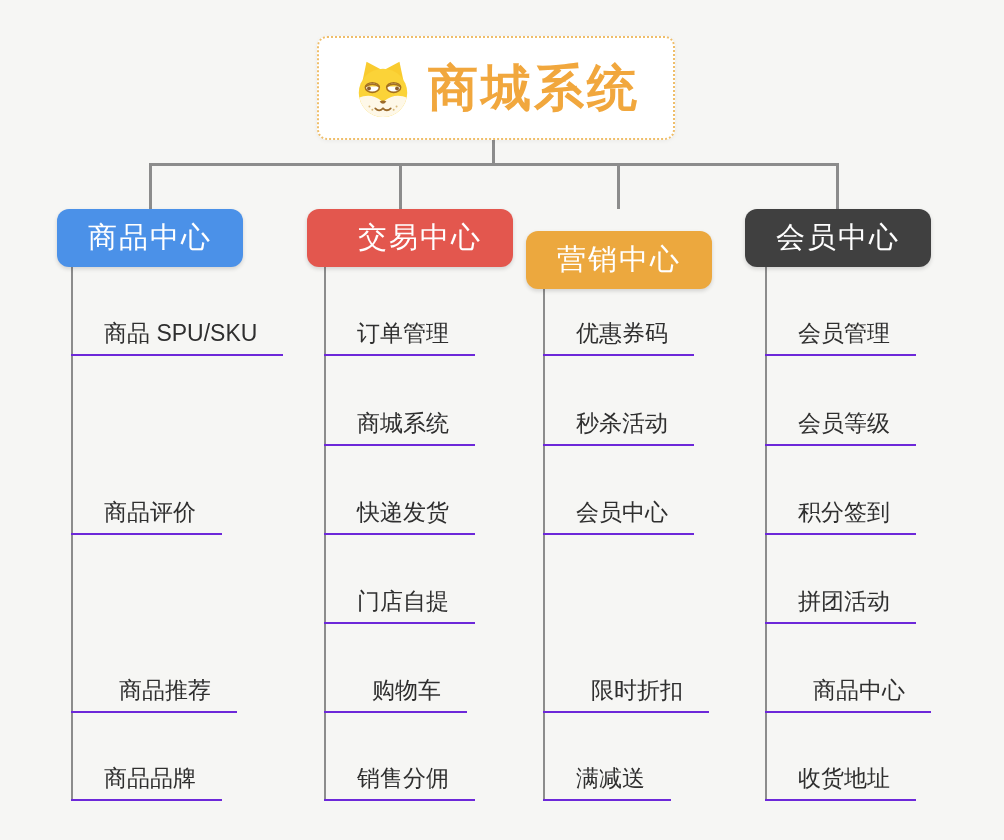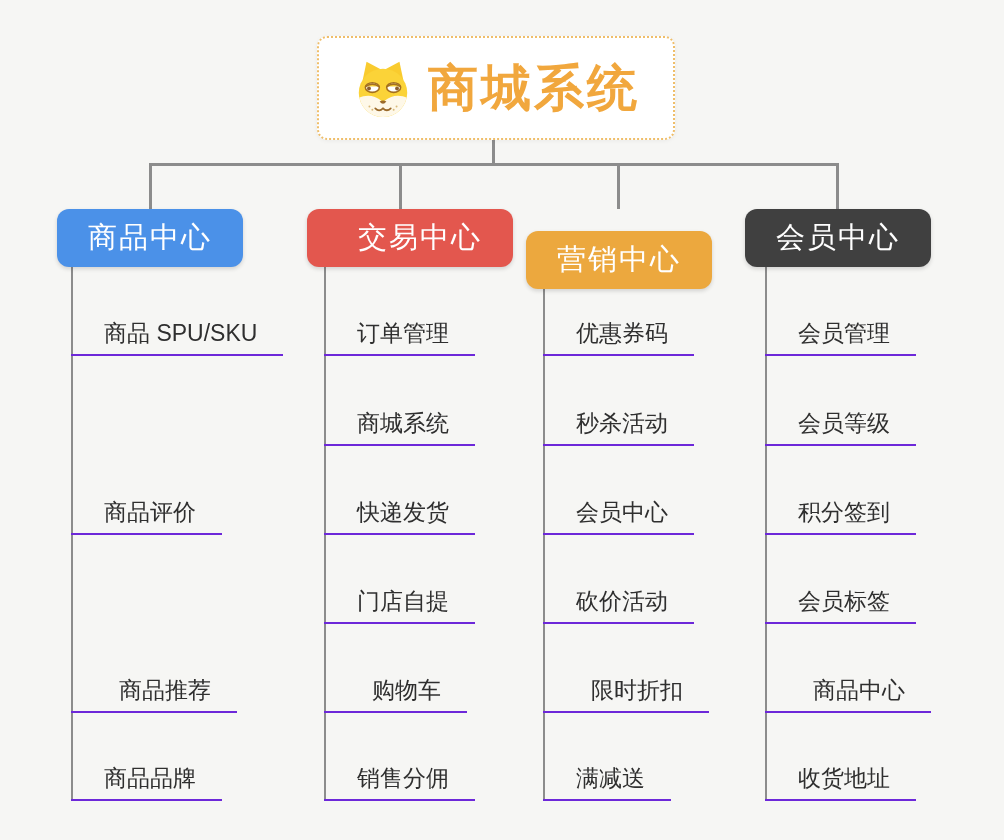--- a/index.html
+++ b/index.html
@@ -106,24 +106,23 @@
   <div class="leaf c2 r1">订单管理</div>
   <div class="leaf c2 r2">商城系统</div>
   <div class="leaf c2 r3">快递发货</div>
   <div class="leaf c2 r4">门店自提</div>
   <div class="leaf c2 r5">购物车</div>
   <div class="leaf c2 r6">销售分佣</div>
 
   <div class="leaf c3 r1">优惠券码</div>
   <div class="leaf c3 r2">秒杀活动</div>
   <div class="leaf c3 r3">会员中心</div>
-  <div class="leaf c3 r4">砍价活动</div>
   <div class="leaf c3 r5">限时折扣</div>
   <div class="leaf c3 r6">满减送</div>
 
   <div class="leaf c4 r1">会员管理</div>
   <div class="leaf c4 r3">积分签到</div>
   <div class="leaf c4 r2">会员等级</div>
-  <div class="leaf c4 r4">会员标签</div>
+  <div class="leaf c4 r4">拼团活动</div>
   <div class="leaf c4 r5">商品中心</div>
   <div class="leaf c4 r6">收货地址</div>
 
 </div>
 
 </body></html>

